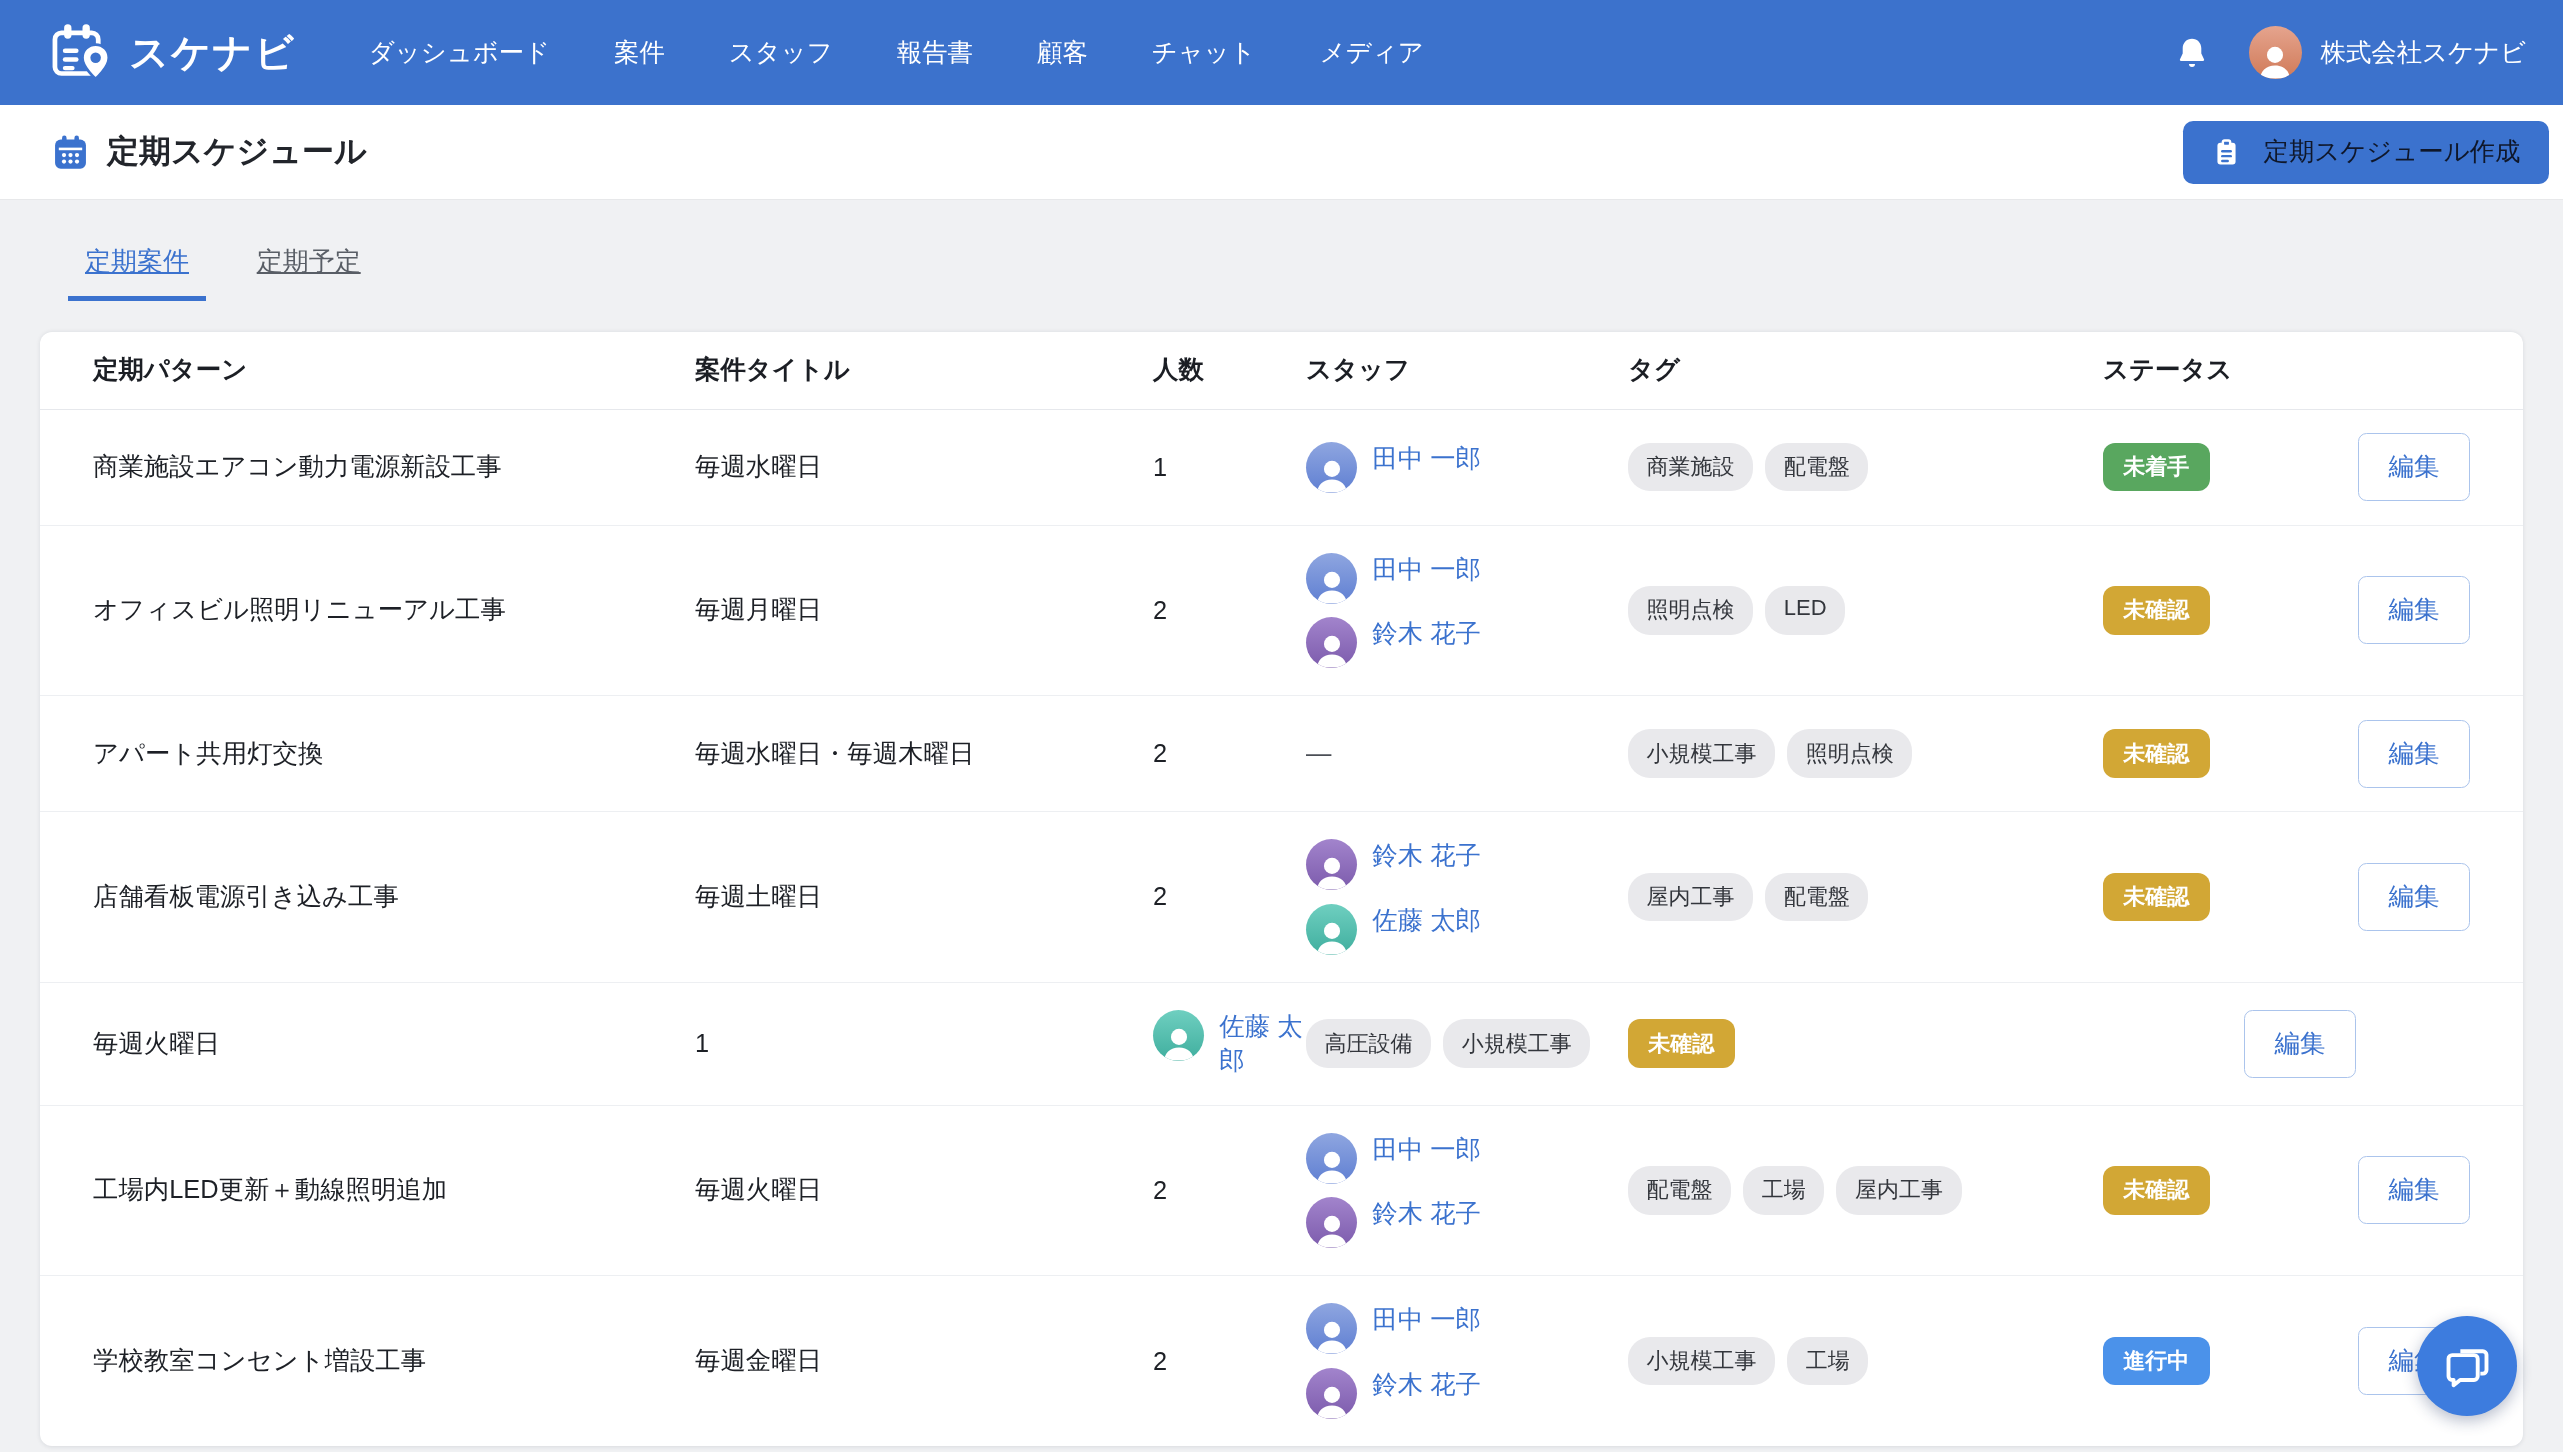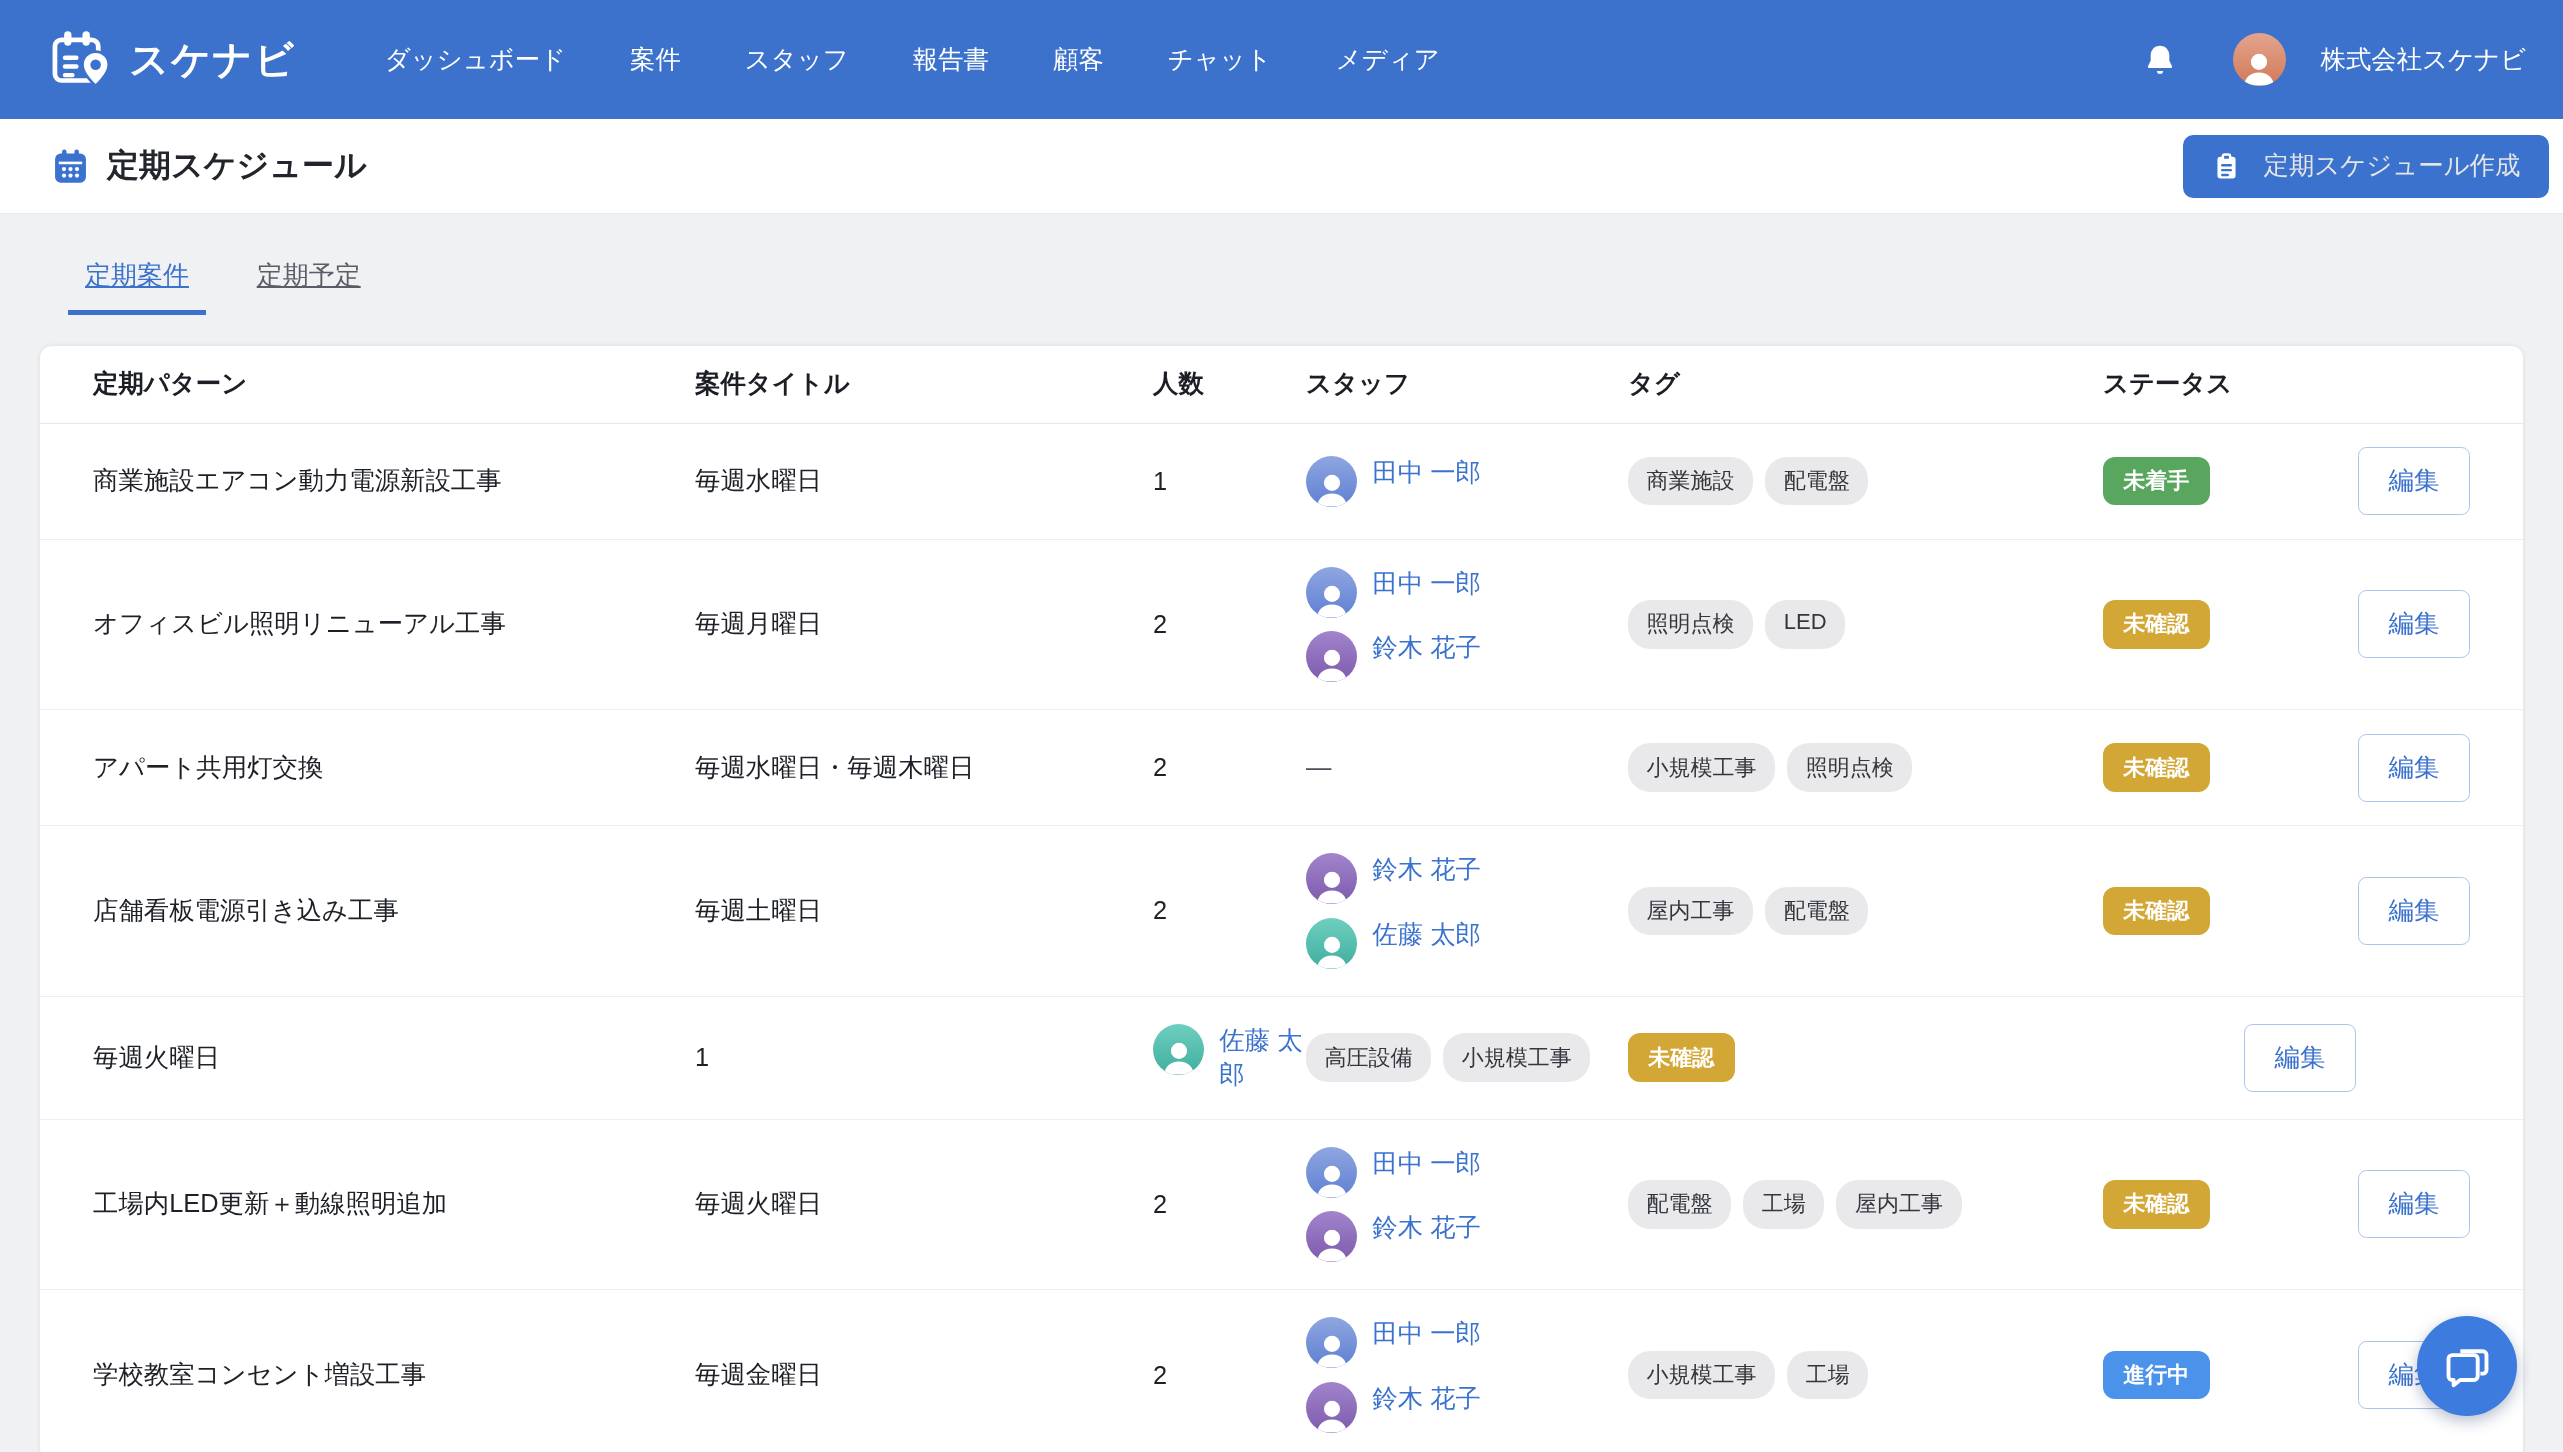--- a/index.html
+++ b/index.html
@@ -7,22 +7,22 @@
     --status_blue:#4B92EA; --tag_bg:#E9E9EC; --page_bg:#F0F1F3; --fab_blue:#3D7CDE;
   }
   *{box-sizing:border-box; margin:0; padding:0;}
   html,body{width:2563px; height:1453px; overflow:hidden;}
   body{
     font-family:"Liberation Sans","DejaVu Sans",sans-serif;
     background:var(--page_bg); color:#1d2026;
   }
   
   .nav{
-    height:119px; background:var(--nav_blue); display:flex; align-items:center;
-    padding:0 37px 0 51px; color:#fff;gap:16px;
+    height:105px; background:var(--nav_blue); display:flex; align-items:center;
+    padding:0 37px 0 51px; color:#fff;
   }
   .brand{display:flex; align-items:center; gap:15.3px; cursor:pointer;}
   .brand-name{font-size:39px; font-weight:bold; letter-spacing:1.7px;}
   .nav-menu{display:flex; gap:64px; margin-left:73px;}
   .nav-item{font-size:25.4px; color:#fff; cursor:pointer; white-space:nowrap;}
   .nav-spacer{flex:1;}
   .nav-bell{margin-right:39px; cursor:pointer; display:flex;}
   .nav-avatar{
     width:53px; height:53px; border-radius:50%; overflow:hidden; margin-right:18.6px;
     background:linear-gradient(180deg,var(--avatar_orange_0,#E5A48E),var(--avatar_orange_1,#D07A58));
@@ -31,21 +31,21 @@
   .nav-company{font-size:25.4px;}
   
   .page-header{
     background:#fff; height:95px; display:flex; align-items:center; padding:0 13.6px 0 51px;
     border-bottom:0.8px solid #e7e8ea;
   }
   .title-group{display:flex; align-items:center; gap:17px;}
   .page-title{font-size:32px; font-weight:bold; color:#22252b;text-align:center;}
   .create-btn{
     margin-left:auto; display:flex; align-items:center; gap:23px; height:63px;
-    background:var(--accent); color:#e5e5e5; border:none; border-radius:10.2px;
+    background:var(--accent); color:#0f172a; border:none; border-radius:10.2px;
     font-size:25.4px; padding:0 29px; cursor:pointer; font-family:inherit;
   }
   
   .content{padding-top:44px;}
   .tabs{display:flex; gap:49px; margin-left:68px;}
   .tab{font-size:26px; color:#595e66; padding:0 1.7px 20.3px; cursor:pointer;text-decoration:underline;}
   .tab.active{color:var(--accent); border-bottom:5.1px solid var(--accent); padding:0 17px 17px;}
   
   .card{
     margin:30.5px 40px 0; background:#fff; border-radius:12px;

